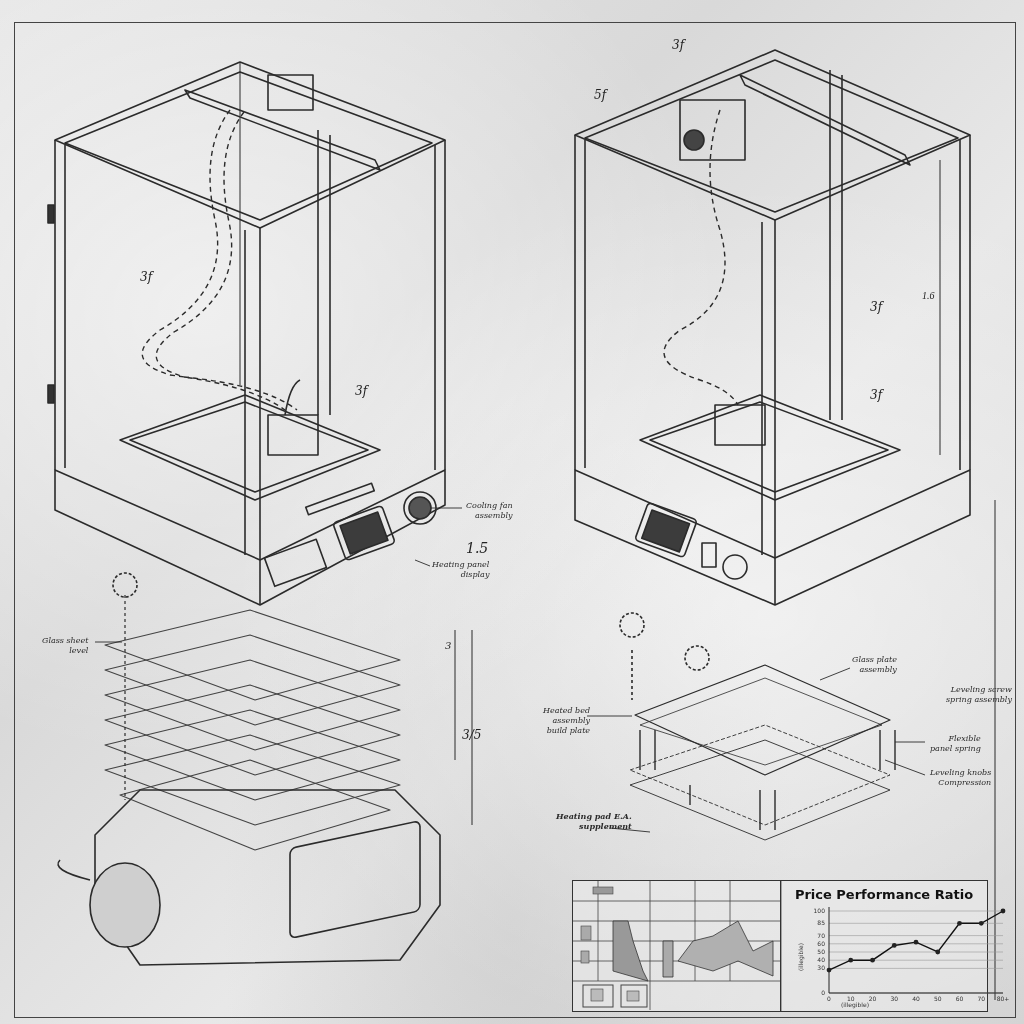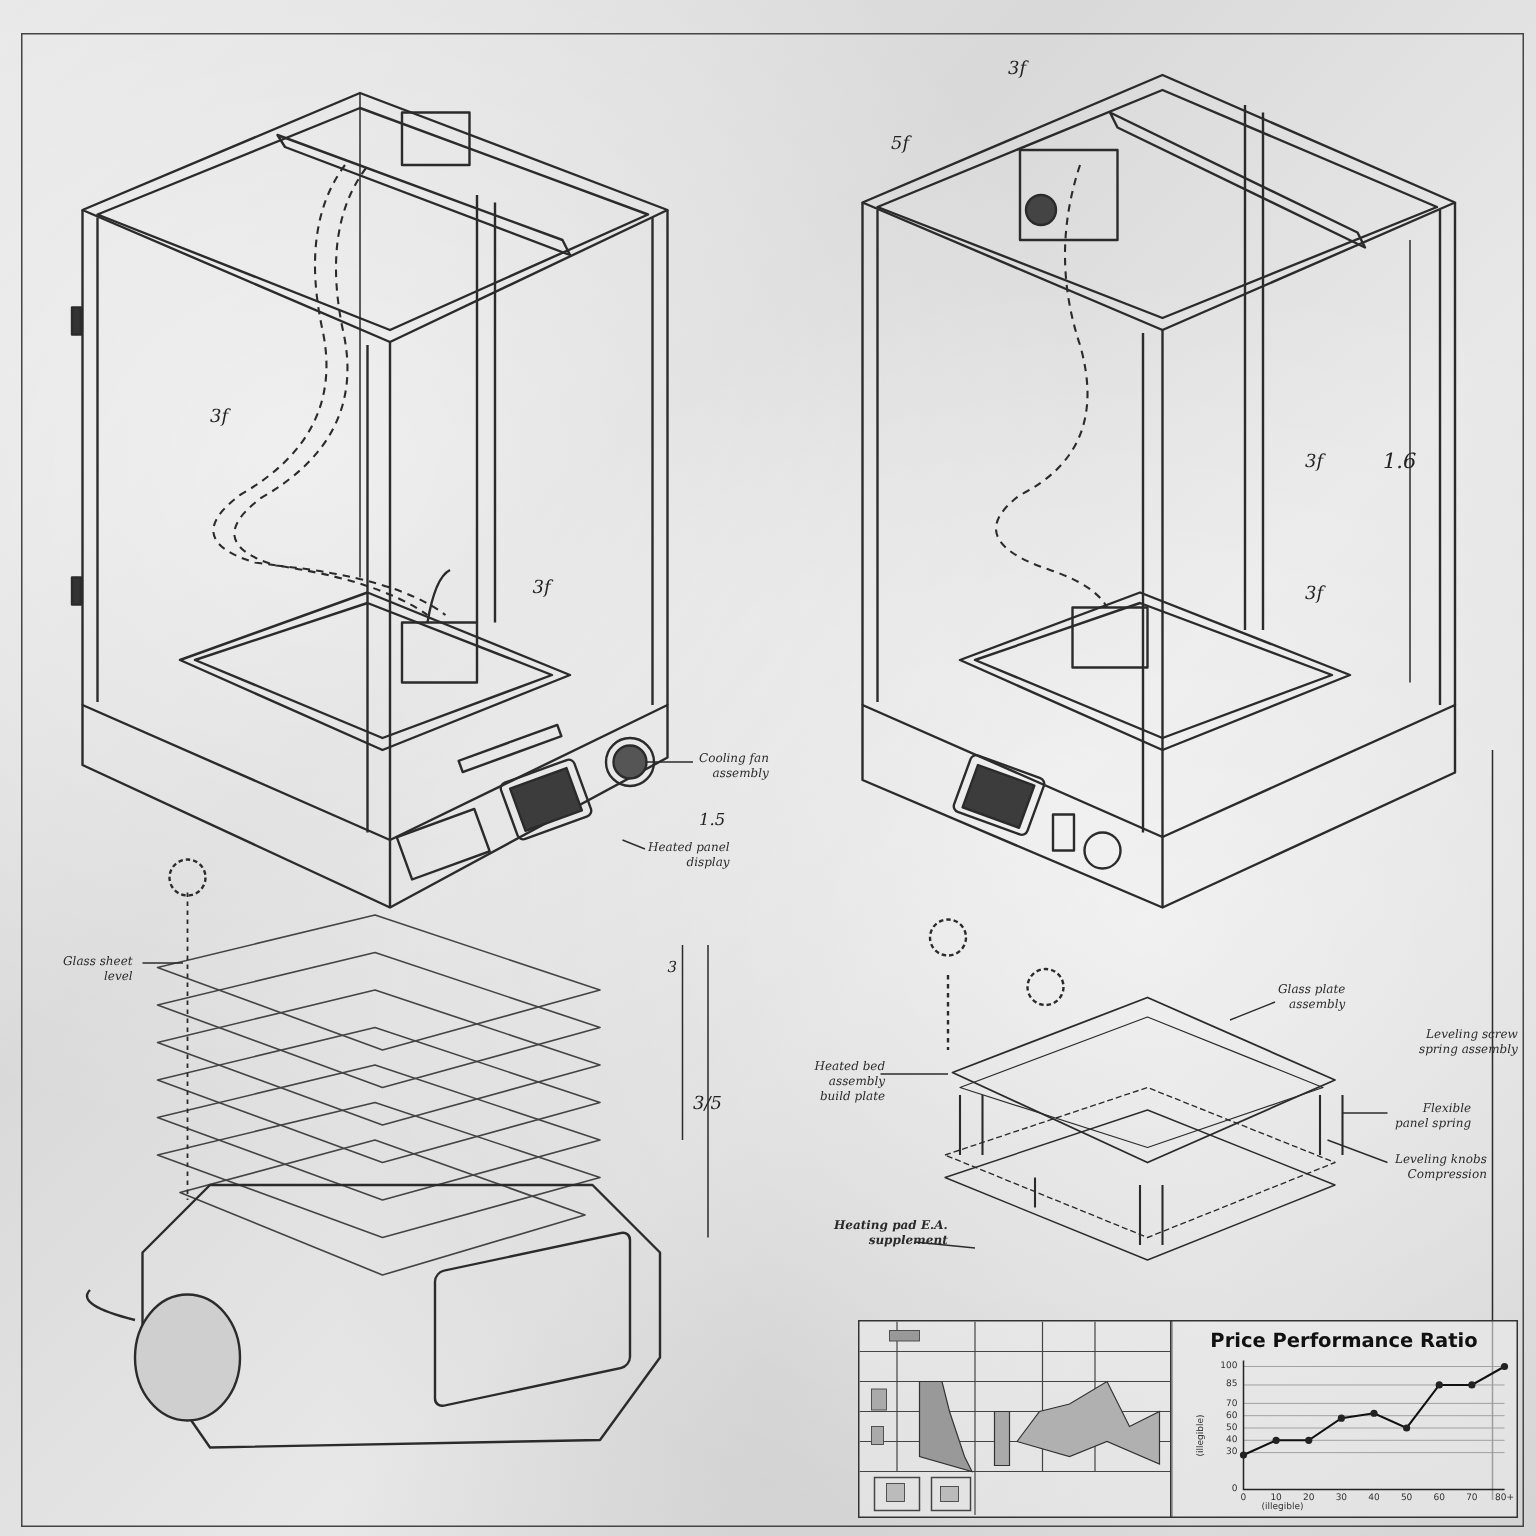--- a/index.html
+++ b/index.html
@@ -149,27 +149,27 @@
       </g>
     </g>
   </svg>
 
   <div class="dim" style="left:140px;top:270px;">3f</div>
   <div class="dim" style="left:355px;top:384px;">3f</div>
   <div class="dim" style="left:672px;top:38px;">3f</div>
   <div class="dim" style="left:594px;top:88px;">5f</div>
   <div class="dim" style="left:870px;top:300px;">3f</div>
   <div class="dim" style="left:870px;top:388px;">3f</div>
-  <div class="dim" style="left:922px;top:300px;font-size:14px;">1.6</div>
+  <div class="dim" style="left:922px;top:290px;font-size:10px;font-family:Liberation Serif, serif;">1.6</div>
 
   <div class="note" style="left:466px;top:501px;">Cooling fan
 assembly</div>
-  <div class="note" style="left:432px;top:560px;">Heated panel
+  <div class="note" style="left:432px;top:560px;">Heating panel
 display</div>
-  <div class="dim" style="left:466px;top:540px;font-size:11px;">1.5</div>
+  <div class="dim" style="left:466px;top:540px;font-size:14px;">1.5</div>
 
   <div class="note" style="left:42px;top:636px;">Glass sheet
 level</div>
   <div class="dim" style="left:445px;top:640px;font-size:10px;">3</div>
   <div class="dim" style="left:462px;top:728px;">3/5</div>
 
   <div class="note" style="left:543px;top:706px;">Heated bed
 assembly
 build plate</div>
   <div class="note" style="left:852px;top:655px;">Glass plate
@@ -202,21 +202,21 @@
       <rect x="20" y="6" width="20" height="7" fill="#999" stroke="#444" stroke-width="0.6"></rect>
       <rect x="8" y="45" width="10" height="14" fill="#aaa" stroke="#444" stroke-width="0.6"></rect>
       <rect x="8" y="70" width="8" height="12" fill="#aaa" stroke="#444" stroke-width="0.6"></rect>
       <rect x="10" y="104" width="30" height="22" stroke="#444" fill="none"></rect>
       <rect x="18" y="108" width="12" height="12" fill="#bbb" stroke="#444" stroke-width="0.6"></rect>
       <rect x="48" y="104" width="26" height="22" stroke="#444" fill="none"></rect>
       <rect x="54" y="110" width="12" height="10" fill="#bbb" stroke="#444" stroke-width="0.6"></rect>
     </svg>
   </div>
 
-  <div class="panel" style="left:780px;top:880px;width:232px;height:132px;">
+  <div class="panel" style="left:780px;top:880px;width:208px;height:132px;">
     <div class="chart-title">Price Performance Ratio</div>
     <div class="ylabel" style="left:16px;top:90px;">(illegible)</div>
     <div id="yticks">
         <div class="ytick" style="left: 28px; top: 108px;">0</div>
         <div class="ytick" style="left: 28px; top: 83.4px;">30</div>
         <div class="ytick" style="left: 28px; top: 75.2px;">40</div>
         <div class="ytick" style="left: 28px; top: 67px;">50</div>
         <div class="ytick" style="left: 28px; top: 58.8px;">60</div>
         <div class="ytick" style="left: 28px; top: 50.6px;">70</div>
         <div class="ytick" style="left: 28px; top: 38.3px;">85</div>

